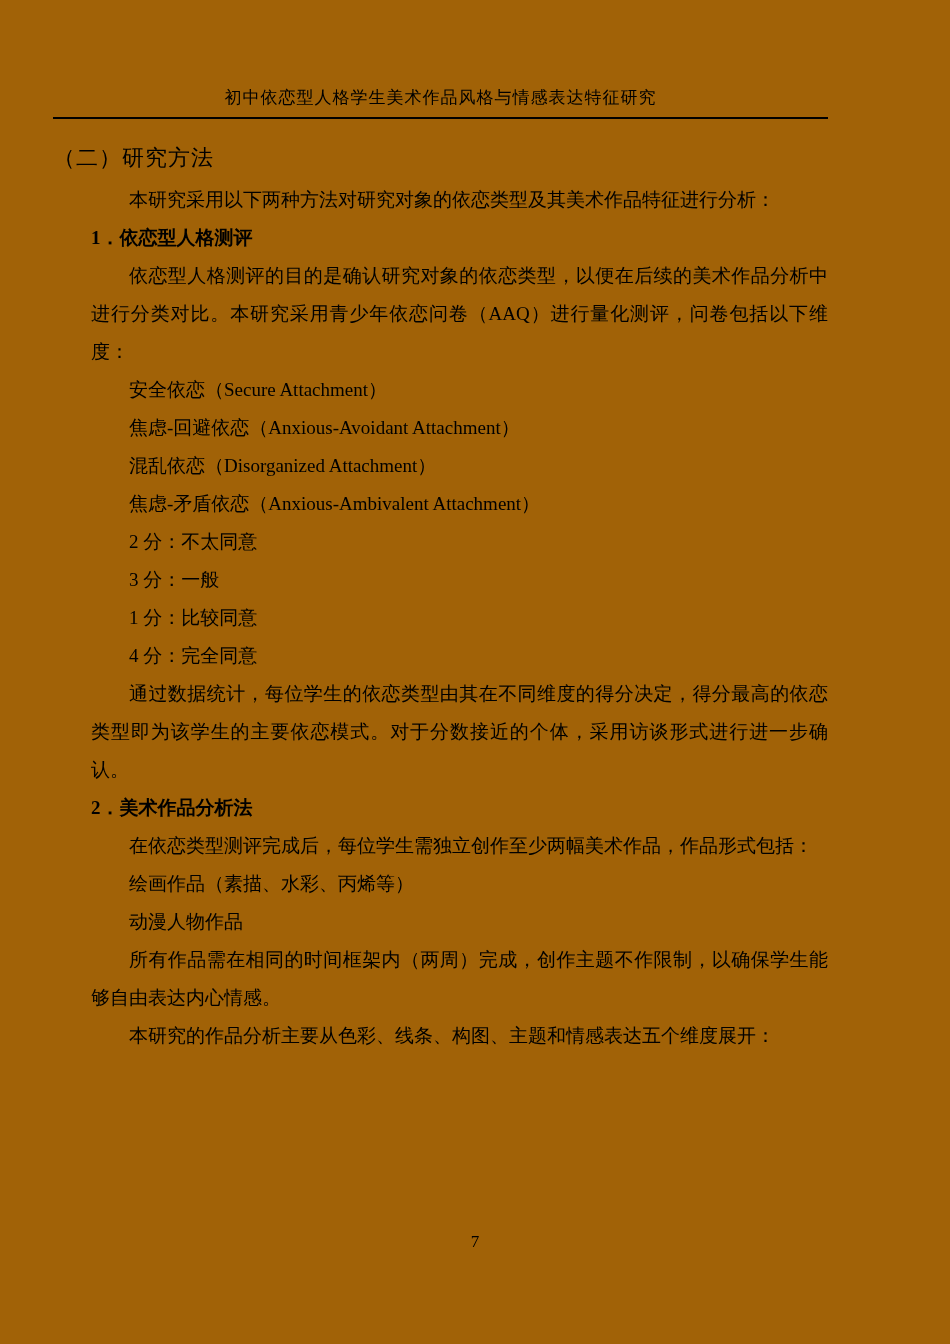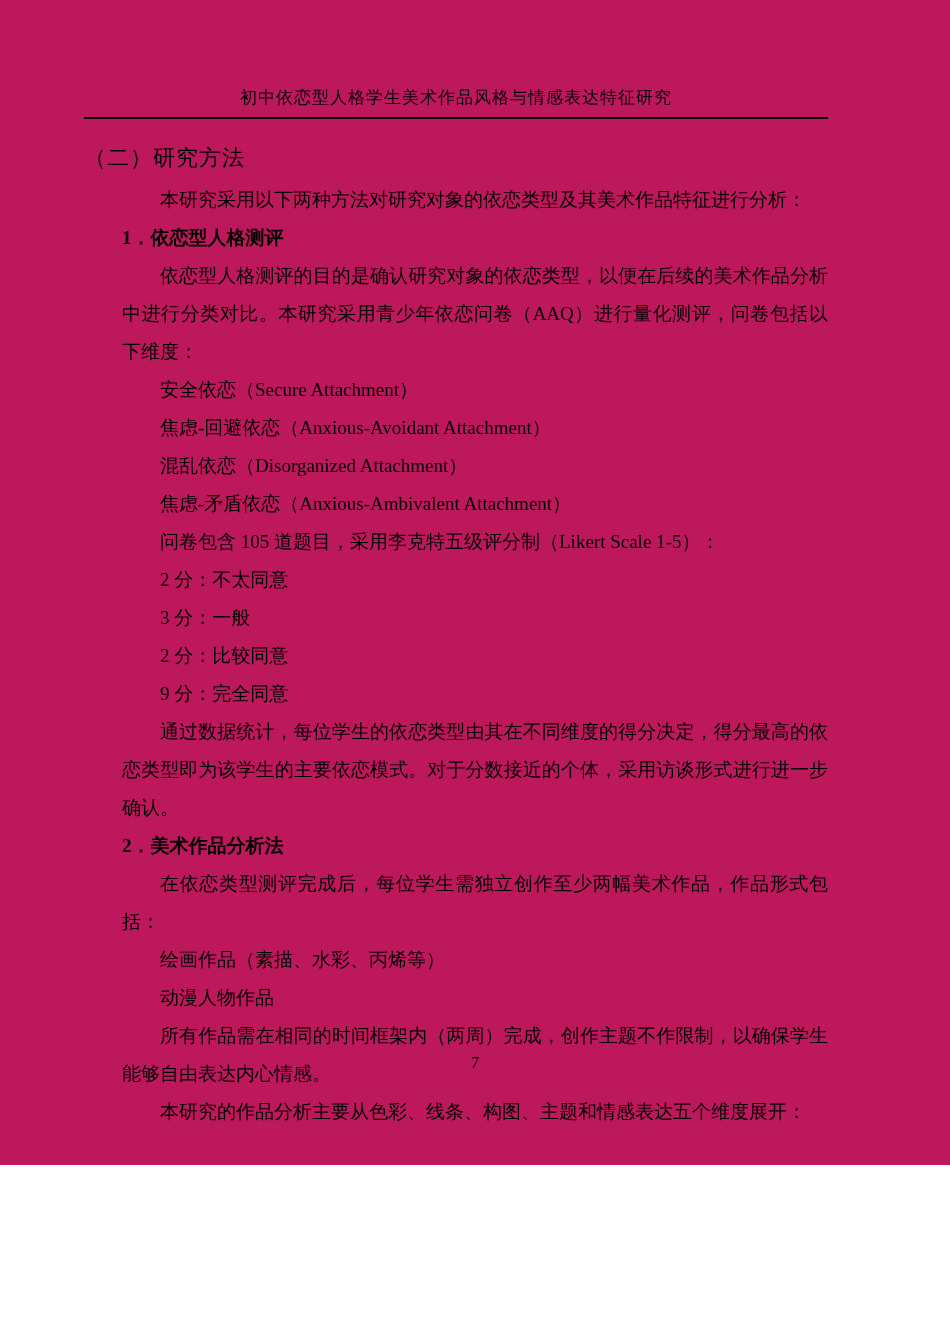--- a/index.html
+++ b/index.html
@@ -7,23 +7,23 @@
   body {
     width: 950px;
     height: 1344px;
     font-family: "Liberation Serif", "DejaVu Serif", serif;
     color: #000000;
     overflow: hidden;
   }
   .page {
     position: relative;
     width: 950px;
-    height: 1165px;
-    background: #be185d;
-    padding: 86px 122px 0 84px;
+    height: 1344px;
+    background: #a16207;
+    padding: 86px 122px 0 53px;
   }
   .page-header {
     border-bottom: 2px solid #000000;
     padding-bottom: 7px;
     margin-bottom: 16px;
   }
   .header-title {
     text-align: center;
     font-size: 17px;
     line-height: 24px;
@@ -76,26 +76,25 @@
 
     <p class="para">本研究采用以下两种方法对研究对象的依恋类型及其美术作品特征进行分析：</p>
     <p class="subheading">1．依恋型人格测评</p>
     <p class="para">依恋型人格测评的目的是确认研究对象的依恋类型，以便在后续的美术作品分析中进行分类对比。本研究采用青少年依恋问卷（AAQ）进行量化测评，问卷包括以下维度：</p>
 
     <p class="para">安全依恋（Secure Attachment）</p>
     <p class="para">焦虑-回避依恋（Anxious-Avoidant Attachment）</p>
     <p class="para">混乱依恋（Disorganized Attachment）</p>
     <p class="para">焦虑-矛盾依恋（Anxious-Ambivalent Attachment）</p>
 
-    <p class="para">问卷包含 105 道题目，采用李克特五级评分制（Likert Scale 1-5）：</p>
 
     <p class="para">2 分：不太同意</p>
     <p class="para">3 分：一般</p>
-    <p class="para">2 分：比较同意</p>
-    <p class="para">9 分：完全同意</p>
+    <p class="para">1 分：比较同意</p>
+    <p class="para">4 分：完全同意</p>
 
     <p class="para">通过数据统计，每位学生的依恋类型由其在不同维度的得分决定，得分最高的依恋类型即为该学生的主要依恋模式。对于分数接近的个体，采用访谈形式进行进一步确认。</p>
     <p class="subheading">2．美术作品分析法</p>
     <p class="para">在依恋类型测评完成后，每位学生需独立创作至少两幅美术作品，作品形式包括：</p>
 
     <p class="para">绘画作品（素描、水彩、丙烯等）</p>
     <p class="para">动漫人物作品</p>
 
     <p class="para">所有作品需在相同的时间框架内（两周）完成，创作主题不作限制，以确保学生能够自由表达内心情感。</p>
     <p class="para">本研究的作品分析主要从色彩、线条、构图、主题和情感表达五个维度展开：</p>

